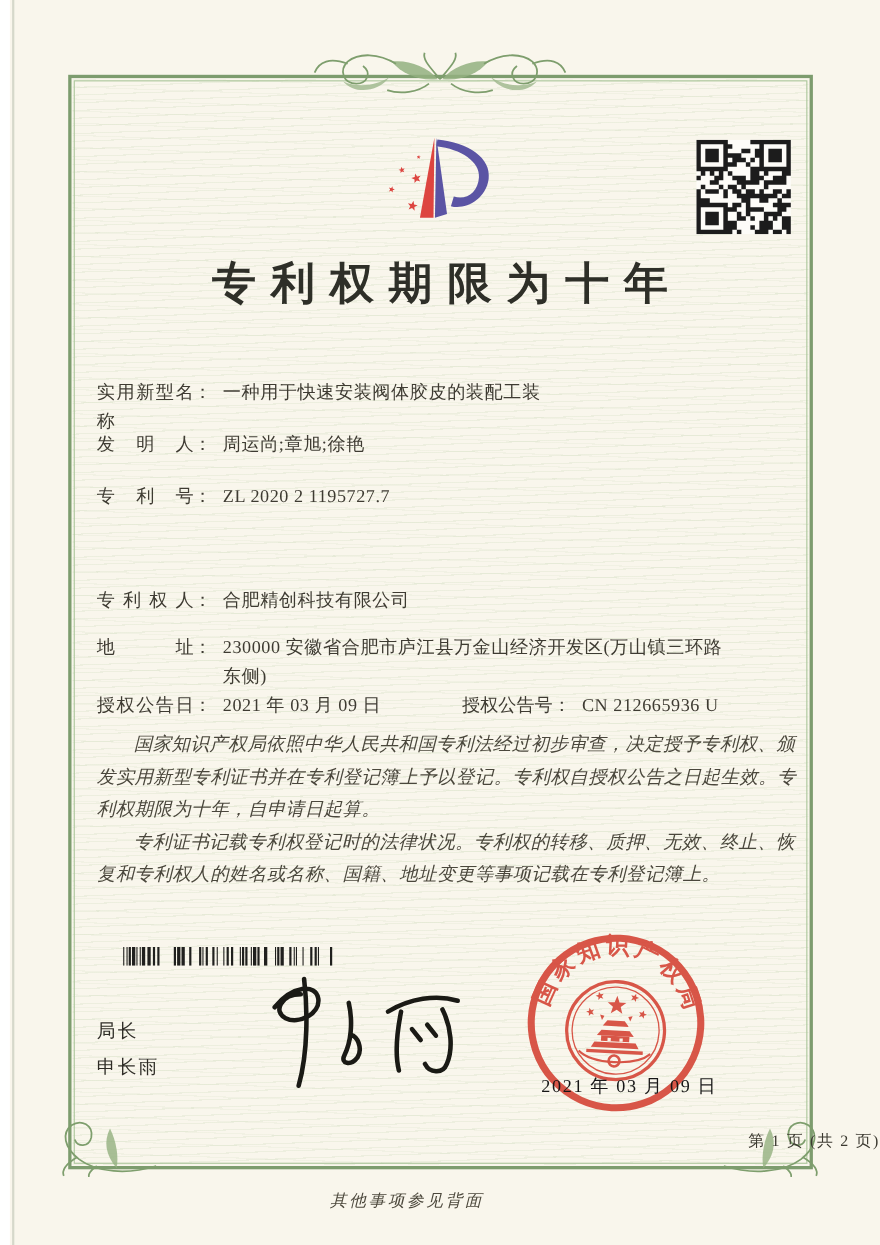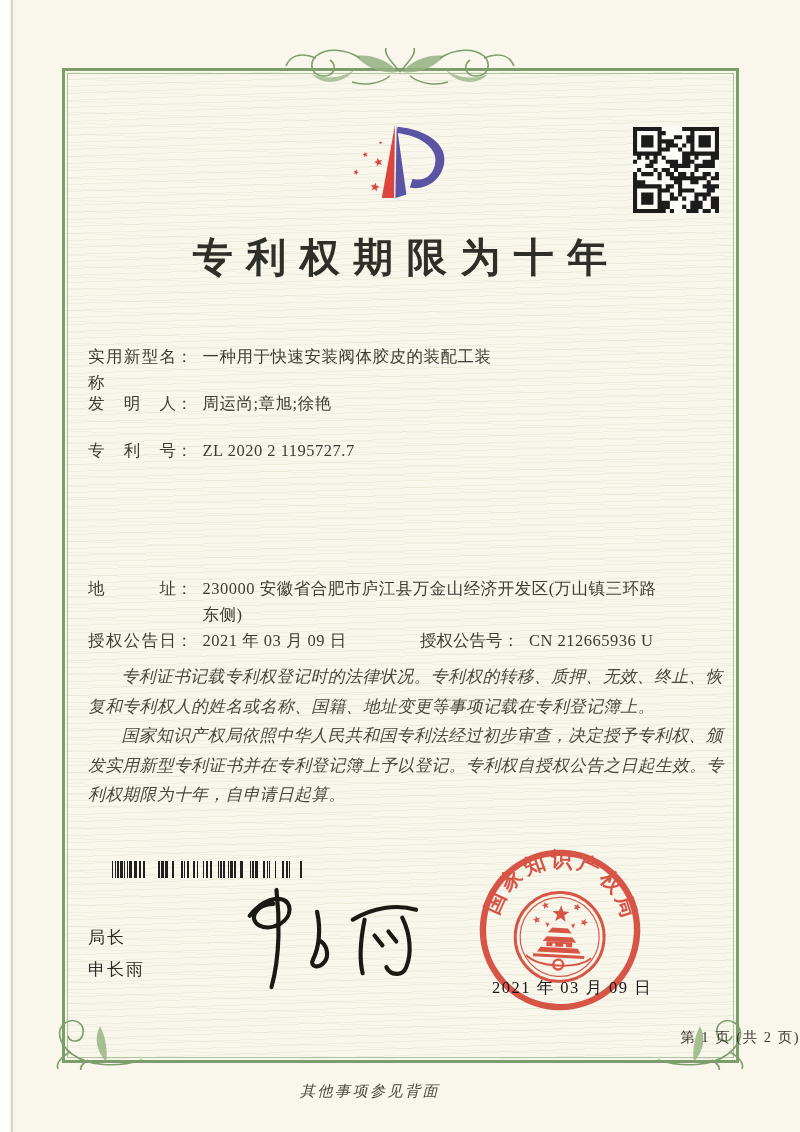--- a/index.html
+++ b/index.html
@@ -141,33 +141,36 @@
 
   <div class="row" style="top:344px;">
     <span class="flabel">实用新型名称</span><span class="colon">：</span><span class="fval">一种用于快速安装阀体胶皮的装配工装</span>
   </div>
   <div class="row" style="top:391px;">
     <span class="flabel">发明人</span><span class="colon">：</span><span class="fval">周运尚;章旭;徐艳</span>
   </div>
   <div class="row" style="top:438px;">
     <span class="flabel">专利号</span><span class="colon">：</span><span class="fval">ZL 2020 2 1195727.7</span>
   </div>
+  <div class="row" style="top:533px;">
+    <span class="flabel">专利权人</span><span class="colon">：</span><span class="fval">合肥精创科技有限公司</span>
+  </div>
   <div class="row" style="top:576px;">
     <span class="flabel">地址</span><span class="colon">：</span><span class="fval wrap">230000 安徽省合肥市庐江县万金山经济开发区(万山镇三环路东侧)</span>
   </div>
   <div class="row" style="top:628px;">
     <span class="flabel">授权公告日</span><span class="colon">：</span><span class="fval">2021 年 03 月 09 日</span>
   </div>
   <div class="row grant2" style="top:628px;">
     <span class="flabel short">授权公告号</span><span class="colon">：</span><span class="fval">CN 212665936 U</span>
   </div>
 
   <div class="paras">
+    <p>国家知识产权局依照中华人民共和国专利法经过初步审查，决定授予专利权、颁发实用新型专利证书并在专利登记簿上予以登记。专利权自授权公告之日起生效。专利权期限为十年，自申请日起算。</p>
     <p>专利证书记载专利权登记时的法律状况。专利权的转移、质押、无效、终止、恢复和专利权人的姓名或名称、国籍、地址变更等事项记载在专利登记簿上。</p>
-    <p>国家知识产权局依照中华人民共和国专利法经过初步审查，决定授予专利权、颁发实用新型专利证书并在专利登记簿上予以登记。专利权自授权公告之日起生效。专利权期限为十年，自申请日起算。</p>
   </div>
 
   <div class="barcode">
     <svg viewBox="0 0 200 17">
         <g id="bc-g">
           <path d="M2 0h1v17h-1ZM5 0h1v17h-1ZM7 0h2v17h-2ZM10 0h3v17h-3ZM14 0h1v17h-1ZM17 0h1v17h-1ZM19 0h3v17h-3ZM24 0h3v17h-3ZM29 0h2v17h-2ZM33 0h2v17h-2ZM48 0h2v17h-2ZM51 0h3v17h-3ZM55 0h3v17h-3ZM62 0h2v17h-2ZM71 0h2v17h-2ZM74 0h1v17h-1ZM77 0h2v17h-2ZM83 0h2v17h-2ZM87 0h1v17h-1ZM93 0h1v17h-1ZM96 0h2v17h-2ZM100 0h2v17h-2ZM108 0h1v17h-1ZM110 0h2v17h-2ZM113 0h2v17h-2ZM118 0h1v17h-1ZM120 0h3v17h-3ZM124 0h2v17h-2ZM130 0h3v17h-3ZM140 0h1v17h-1ZM142 0h2v17h-2ZM145 0h3v17h-3ZM153 0h2v17h-2ZM157 0h1v17h-1ZM159 0h1v17h-1ZM165 0h1v17h-1ZM172 0h2v17h-2ZM176 0h2v17h-2ZM179 0h1v17h-1ZM190 0h2v17h-2Z" fill="#20201e"></path>
         </g>
       </svg>
   </div>
 

